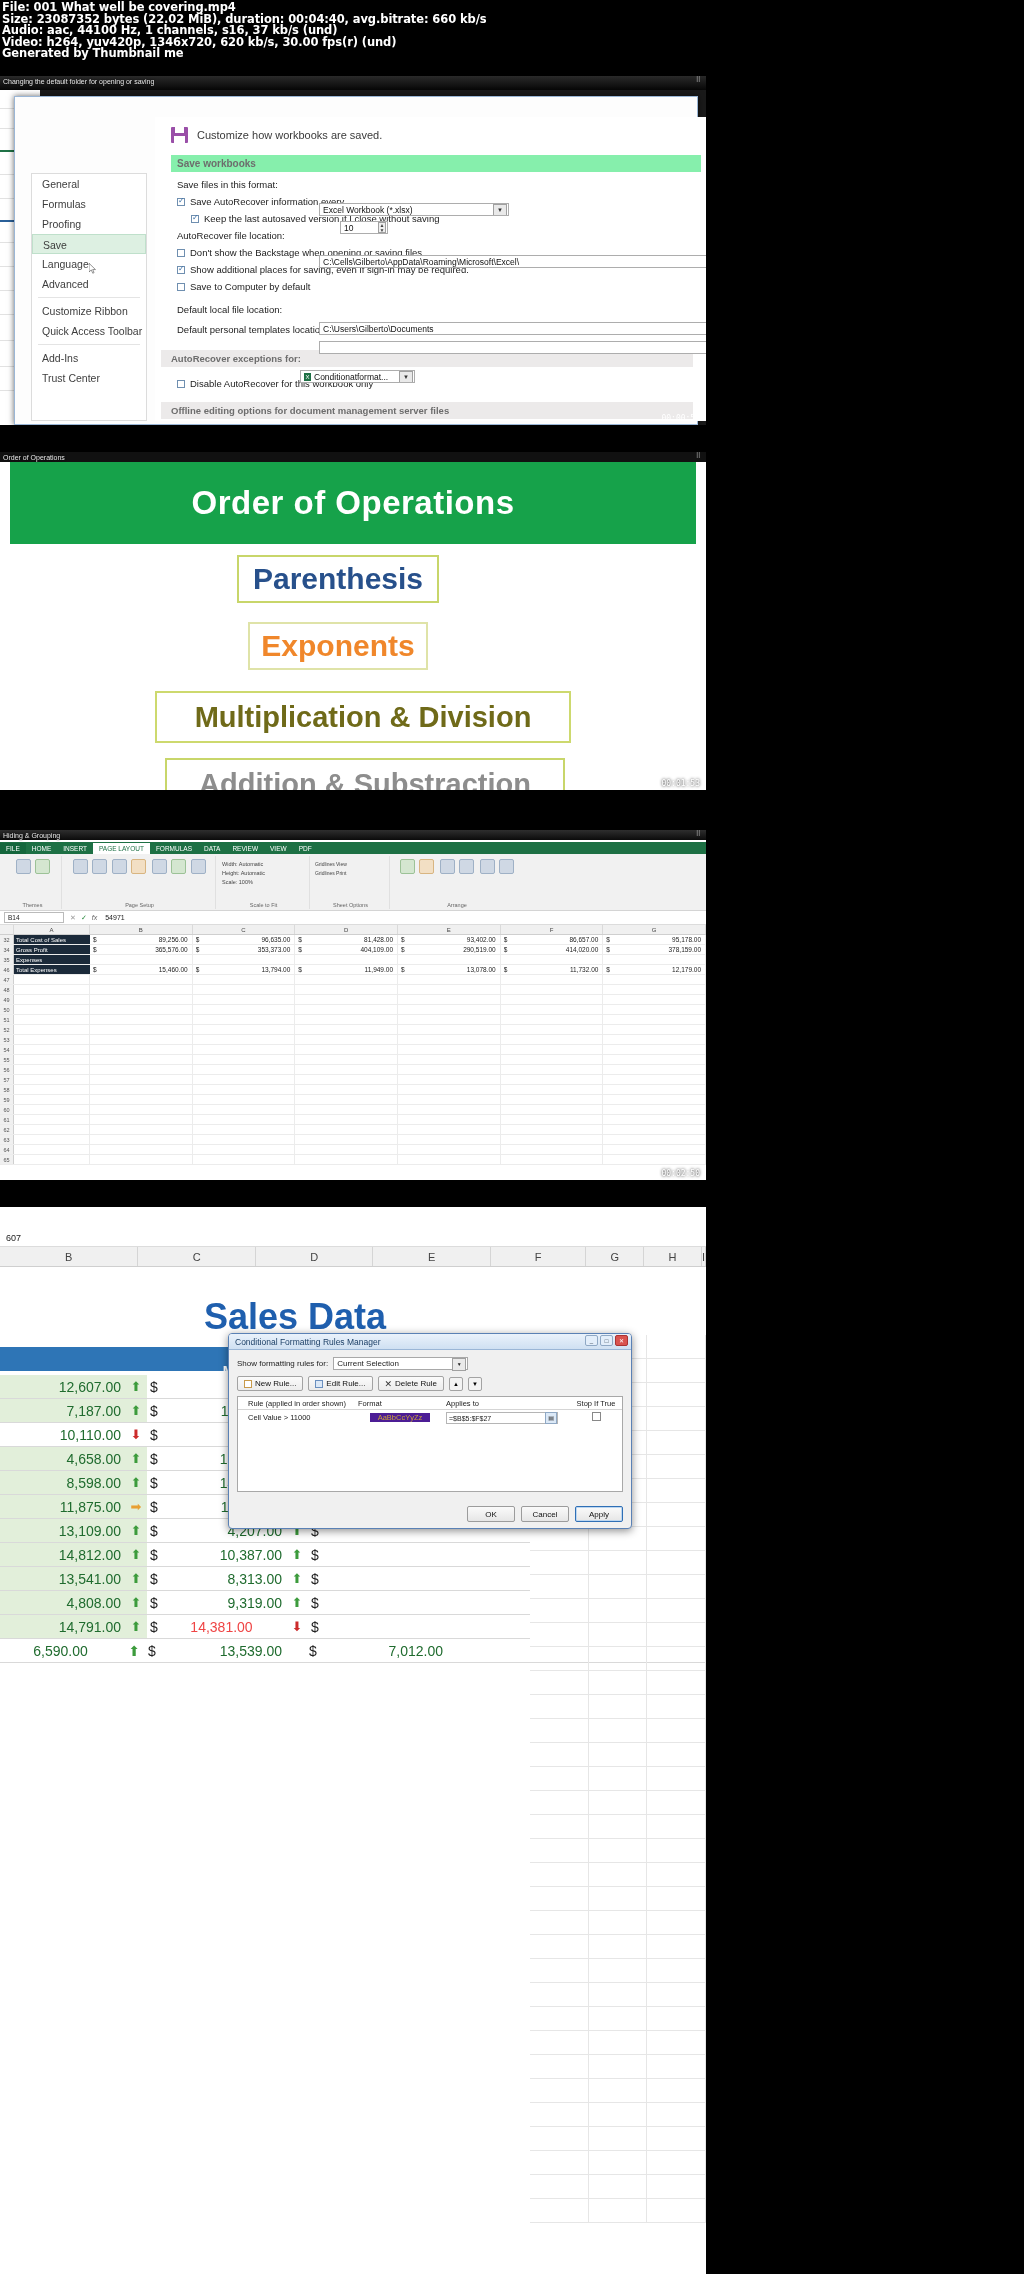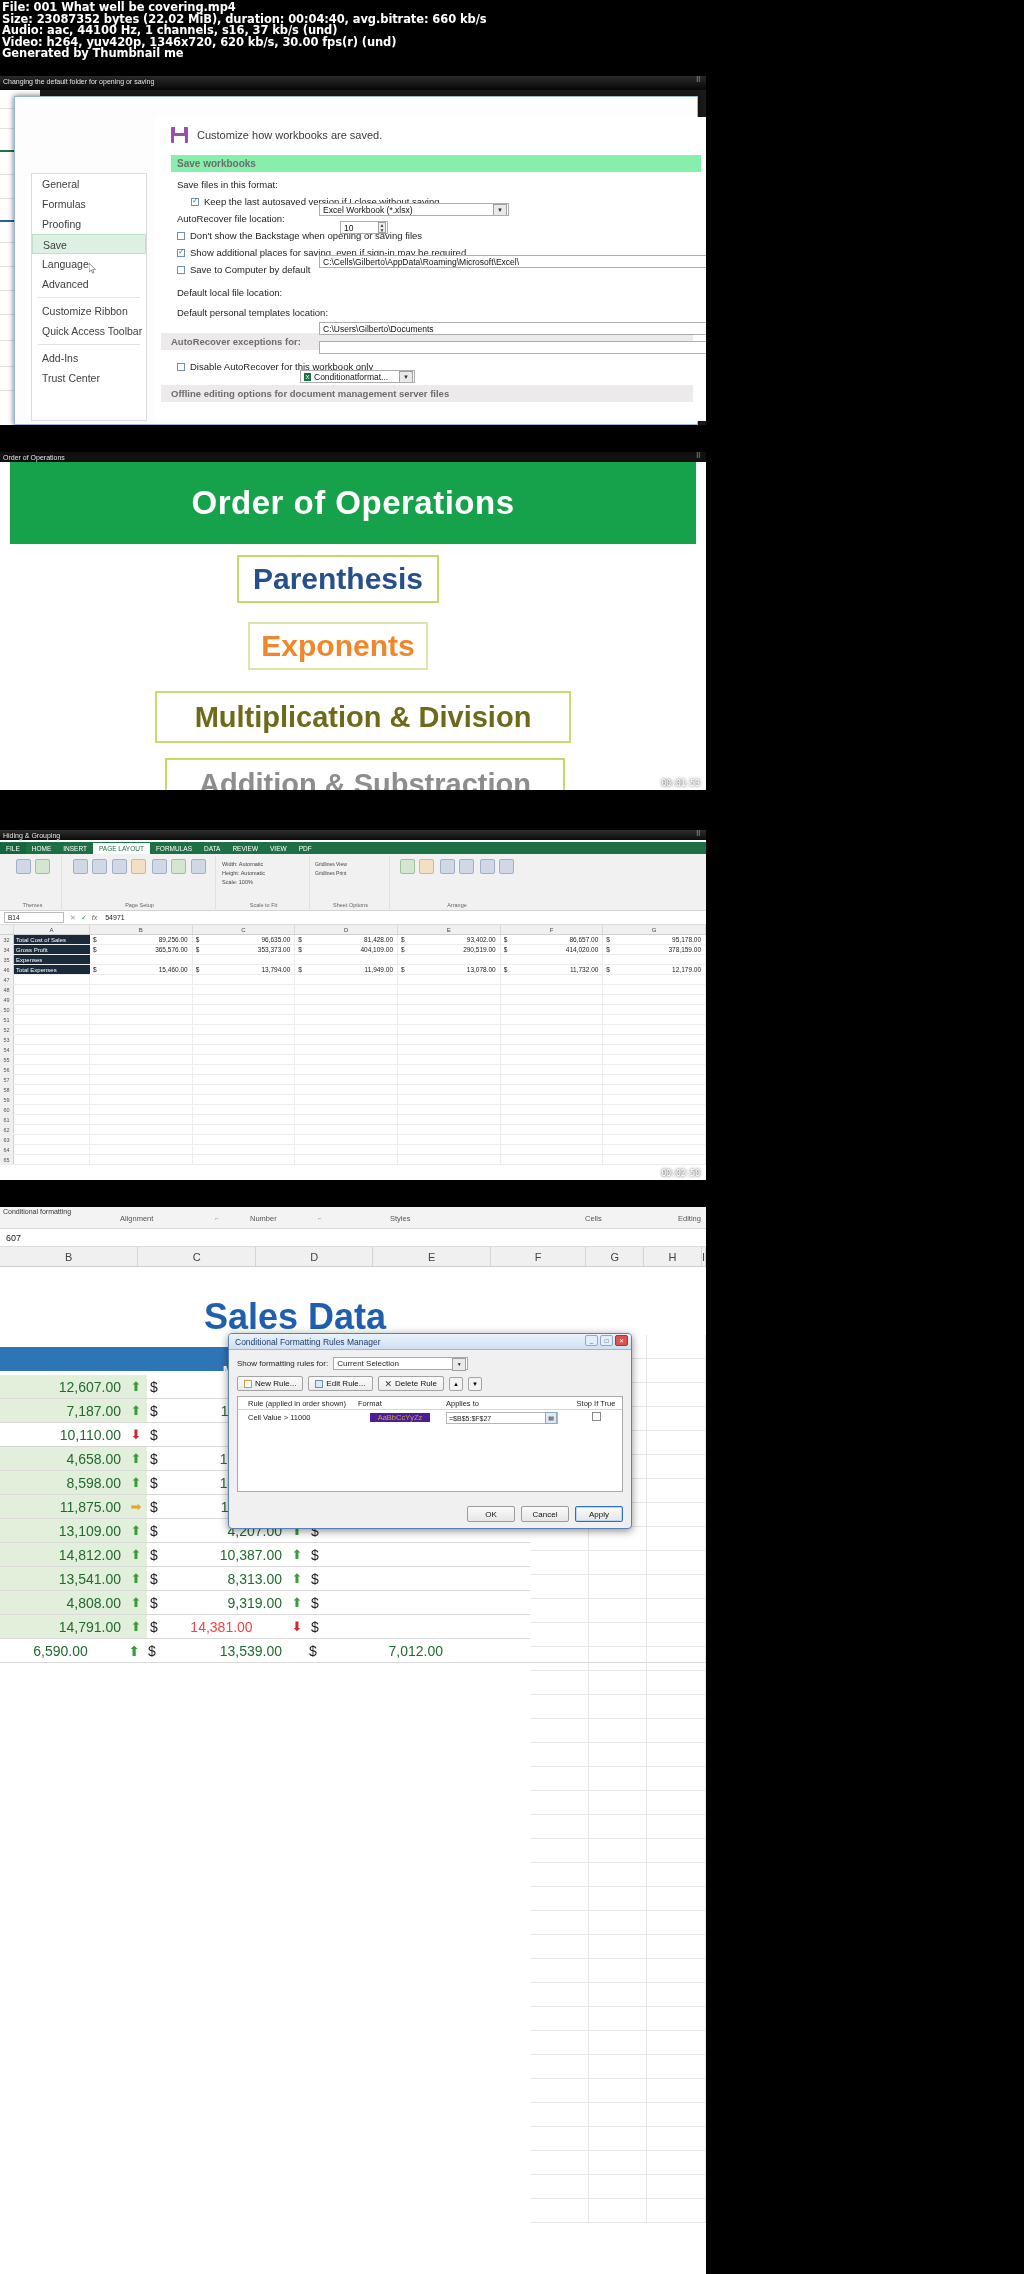--- a/index.html
+++ b/index.html
@@ -314,20 +314,23 @@
           <span class="disk"></span>
           <span class="lbl">Customize how workbooks are saved.</span>
         </div>
         <div class="secthead">Save workbooks</div>
 
         <div class="rows">
           <div class="row">
             <span class="lbl">Save files in this format:</span>
           </div>
           <div class="row">
+            <span class="lbl"><span class="chk on"></span><span>Save AutoRecover information every</span></span>
+          </div>
+          <div class="row">
             <span class="lbl" style="padding-left:36px"><span class="chk on"></span><span>Keep the last autosaved version if I close without saving</span></span>
           </div>
           <div class="row">
             <span class="lbl">AutoRecover file location:</span>
           </div>
           <div class="row">
             <span class="lbl"><span class="chk"></span><span>Don't show the Backstage when opening or saving files</span></span>
           </div>
           <div class="row">
             <span class="lbl"><span class="chk on"></span><span>Show additional places for saving, even if sign-in may be required.</span></span>
@@ -691,30 +694,20 @@
             <div class="num"></div>
             <div class="num"></div>
           </div>
         </div>
     </div>
 
     <div class="timecode" style="bottom:2px;color:#fff;text-shadow:0 0 3px #000">00:02:50</div>
   </div>
 
   <div class="thumb" id="t4">
-    <div class="ribbonbar">
-      <span class="ctitle">Conditional formatting</span>
-      <span class="cap" style="left:120px">Alignment</span>
-      <span class="cap" style="left:250px">Number</span>
-      <span class="cap" style="left:390px">Styles</span>
-      <span class="cap" style="left:585px">Cells</span>
-      <span class="cap" style="left:678px">Editing</span>
-      <span style="position:absolute;left:215px;top:8px;font-size:6px;color:#999">⌐</span>
-      <span style="position:absolute;left:318px;top:8px;font-size:6px;color:#999">⌐</span>
-    </div>
     <div class="fbar2"><span>607</span></div>
 
     <div class="sheet">
       <div class="colhdr2">
         <div style="width:139px">B</div>
         <div style="width:118px">C</div>
         <div style="width:118px">D</div>
         <div style="width:118px">E</div>
         <div style="width:96px">F</div>
         <div style="width:58px">G</div>

